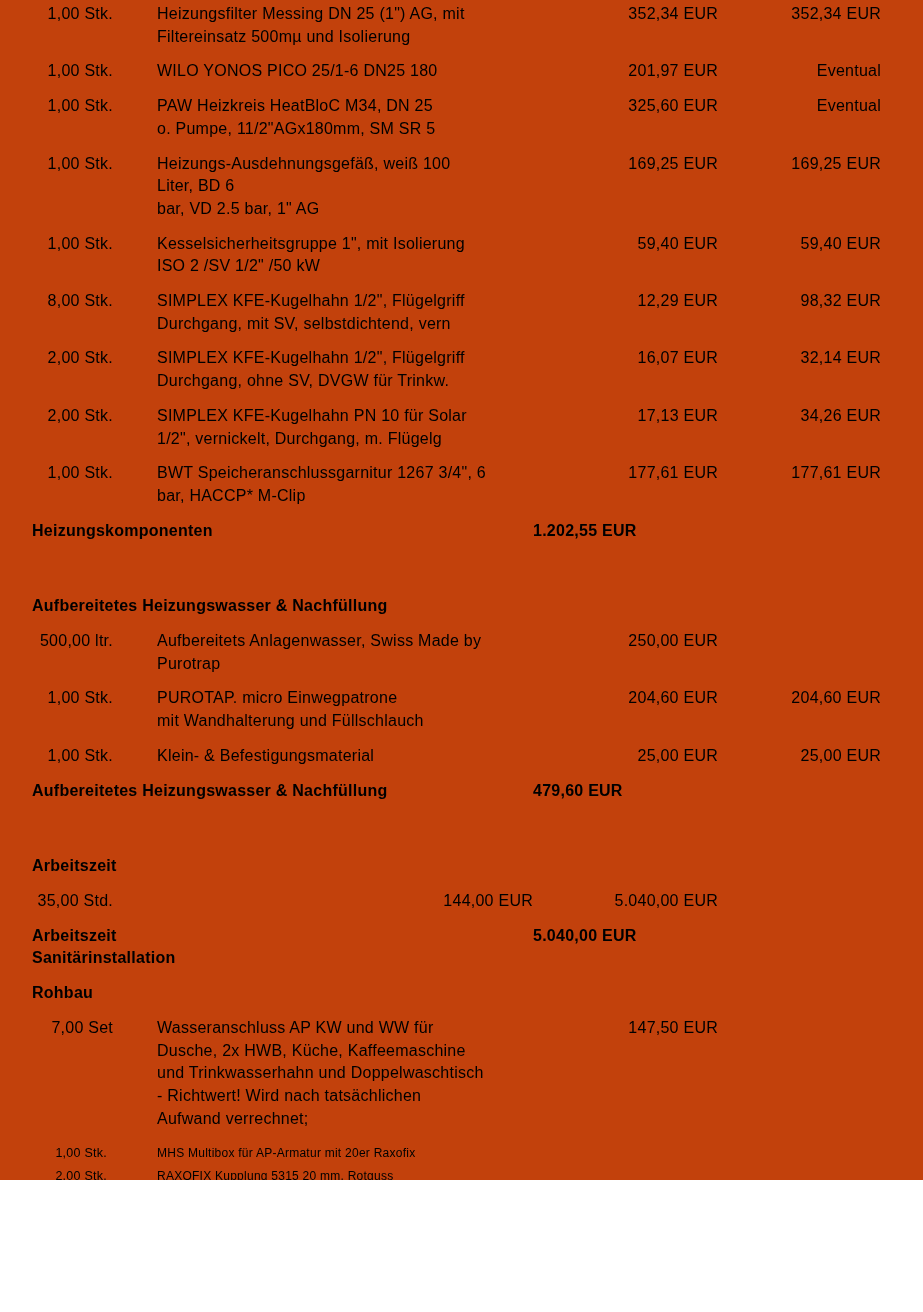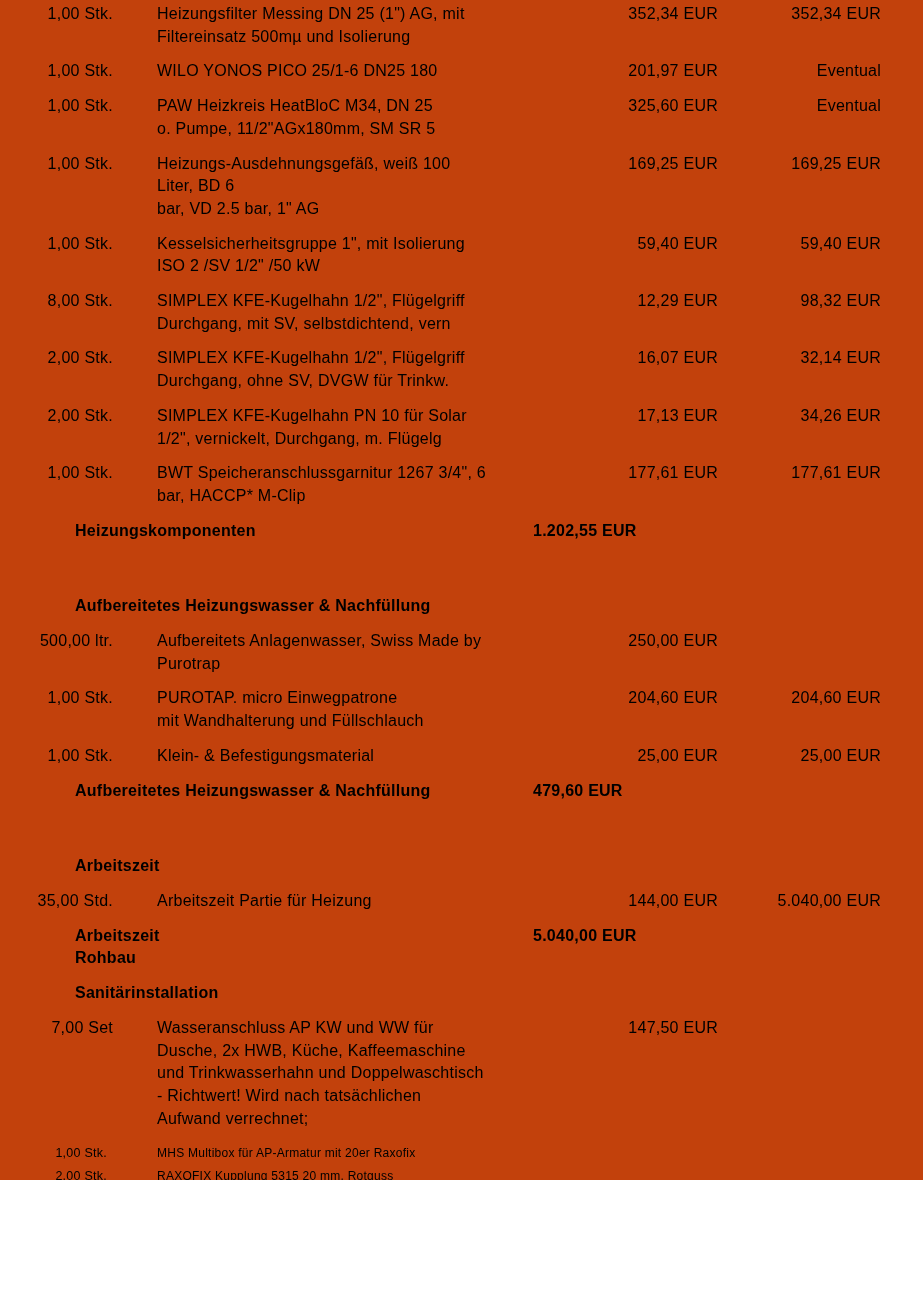--- a/index.html
+++ b/index.html
@@ -24,21 +24,21 @@
   .qty   { text-align:right; white-space:nowrap; }
   .desc  { padding-left:44px; white-space:pre-line; }
   .unit  { text-align:right; white-space:nowrap; }
   .total { text-align:right; white-space:nowrap; }
 
   .row.small { line-height:23px; }
   .row.small .qty  { font-size:12.5px; padding-right:6px; }
   .row.small .desc { font-size:12px; }
 
   .row.heading .label,
-  .row.subtotal .label { grid-column:1 / span 2; padding-left:75px; font-weight:bold; }
+  .row.subtotal .label { grid-column:1 / span 2; padding-left:32px; font-weight:bold; }
   .row.subtotal .value { grid-column:3 / span 2; font-weight:bold; }
 
   .row.carryover { font-weight:bold; margin-top:4px; }
   .row.carryover .label { grid-column:1 / span 3; text-align:right; padding-right:16px; }
   .row.carryover .value { grid-column:4; text-align:right; }
 
   .gap-normal  { margin-bottom:12px; }
   .gap-section { margin-bottom:53px; }
   .gap-none    { margin-bottom:0; }
   .gap-tight   { margin-bottom:4px; }
@@ -139,33 +139,32 @@
   </div>
       <div class="row subtotal gap-section">
     <span class="label">Aufbereitetes Heizungswasser &amp; Nachfüllung</span>
     <span class="value">479,60 EUR</span>
   </div>
       <div class="row heading gap-normal">
     <span class="label">Arbeitszeit</span>
   </div>
       <div class="row item gap-normal">
     <span class="qty">35,00 Std.</span>
-    <span class="desc">Arbeitszeit Partie für Heizung</span>
     <span class="unit">144,00 EUR</span>
     <span class="total">5.040,00 EUR</span>
   </div>
       <div class="row subtotal gap-none">
     <span class="label">Arbeitszeit</span>
     <span class="value">5.040,00 EUR</span>
   </div>
       <div class="row heading gap-normal">
-    <span class="label">Rohbau</span>
+    <span class="label">Sanitärinstallation</span>
   </div>
       <div class="row heading gap-normal">
-    <span class="label">Sanitärinstallation</span>
+    <span class="label">Rohbau</span>
   </div>
       <div class="row item gap-normal">
     <span class="qty">7,00 Set</span>
     <span class="desc">Wasseranschluss AP KW und WW für
 Dusche, 2x HWB, Küche, Kaffeemaschine
 und Trinkwasserhahn und Doppelwaschtisch
 - Richtwert! Wird nach tatsächlichen
 Aufwand verrechnet;</span>
     <span class="unit">147,50 EUR</span>
   </div>

